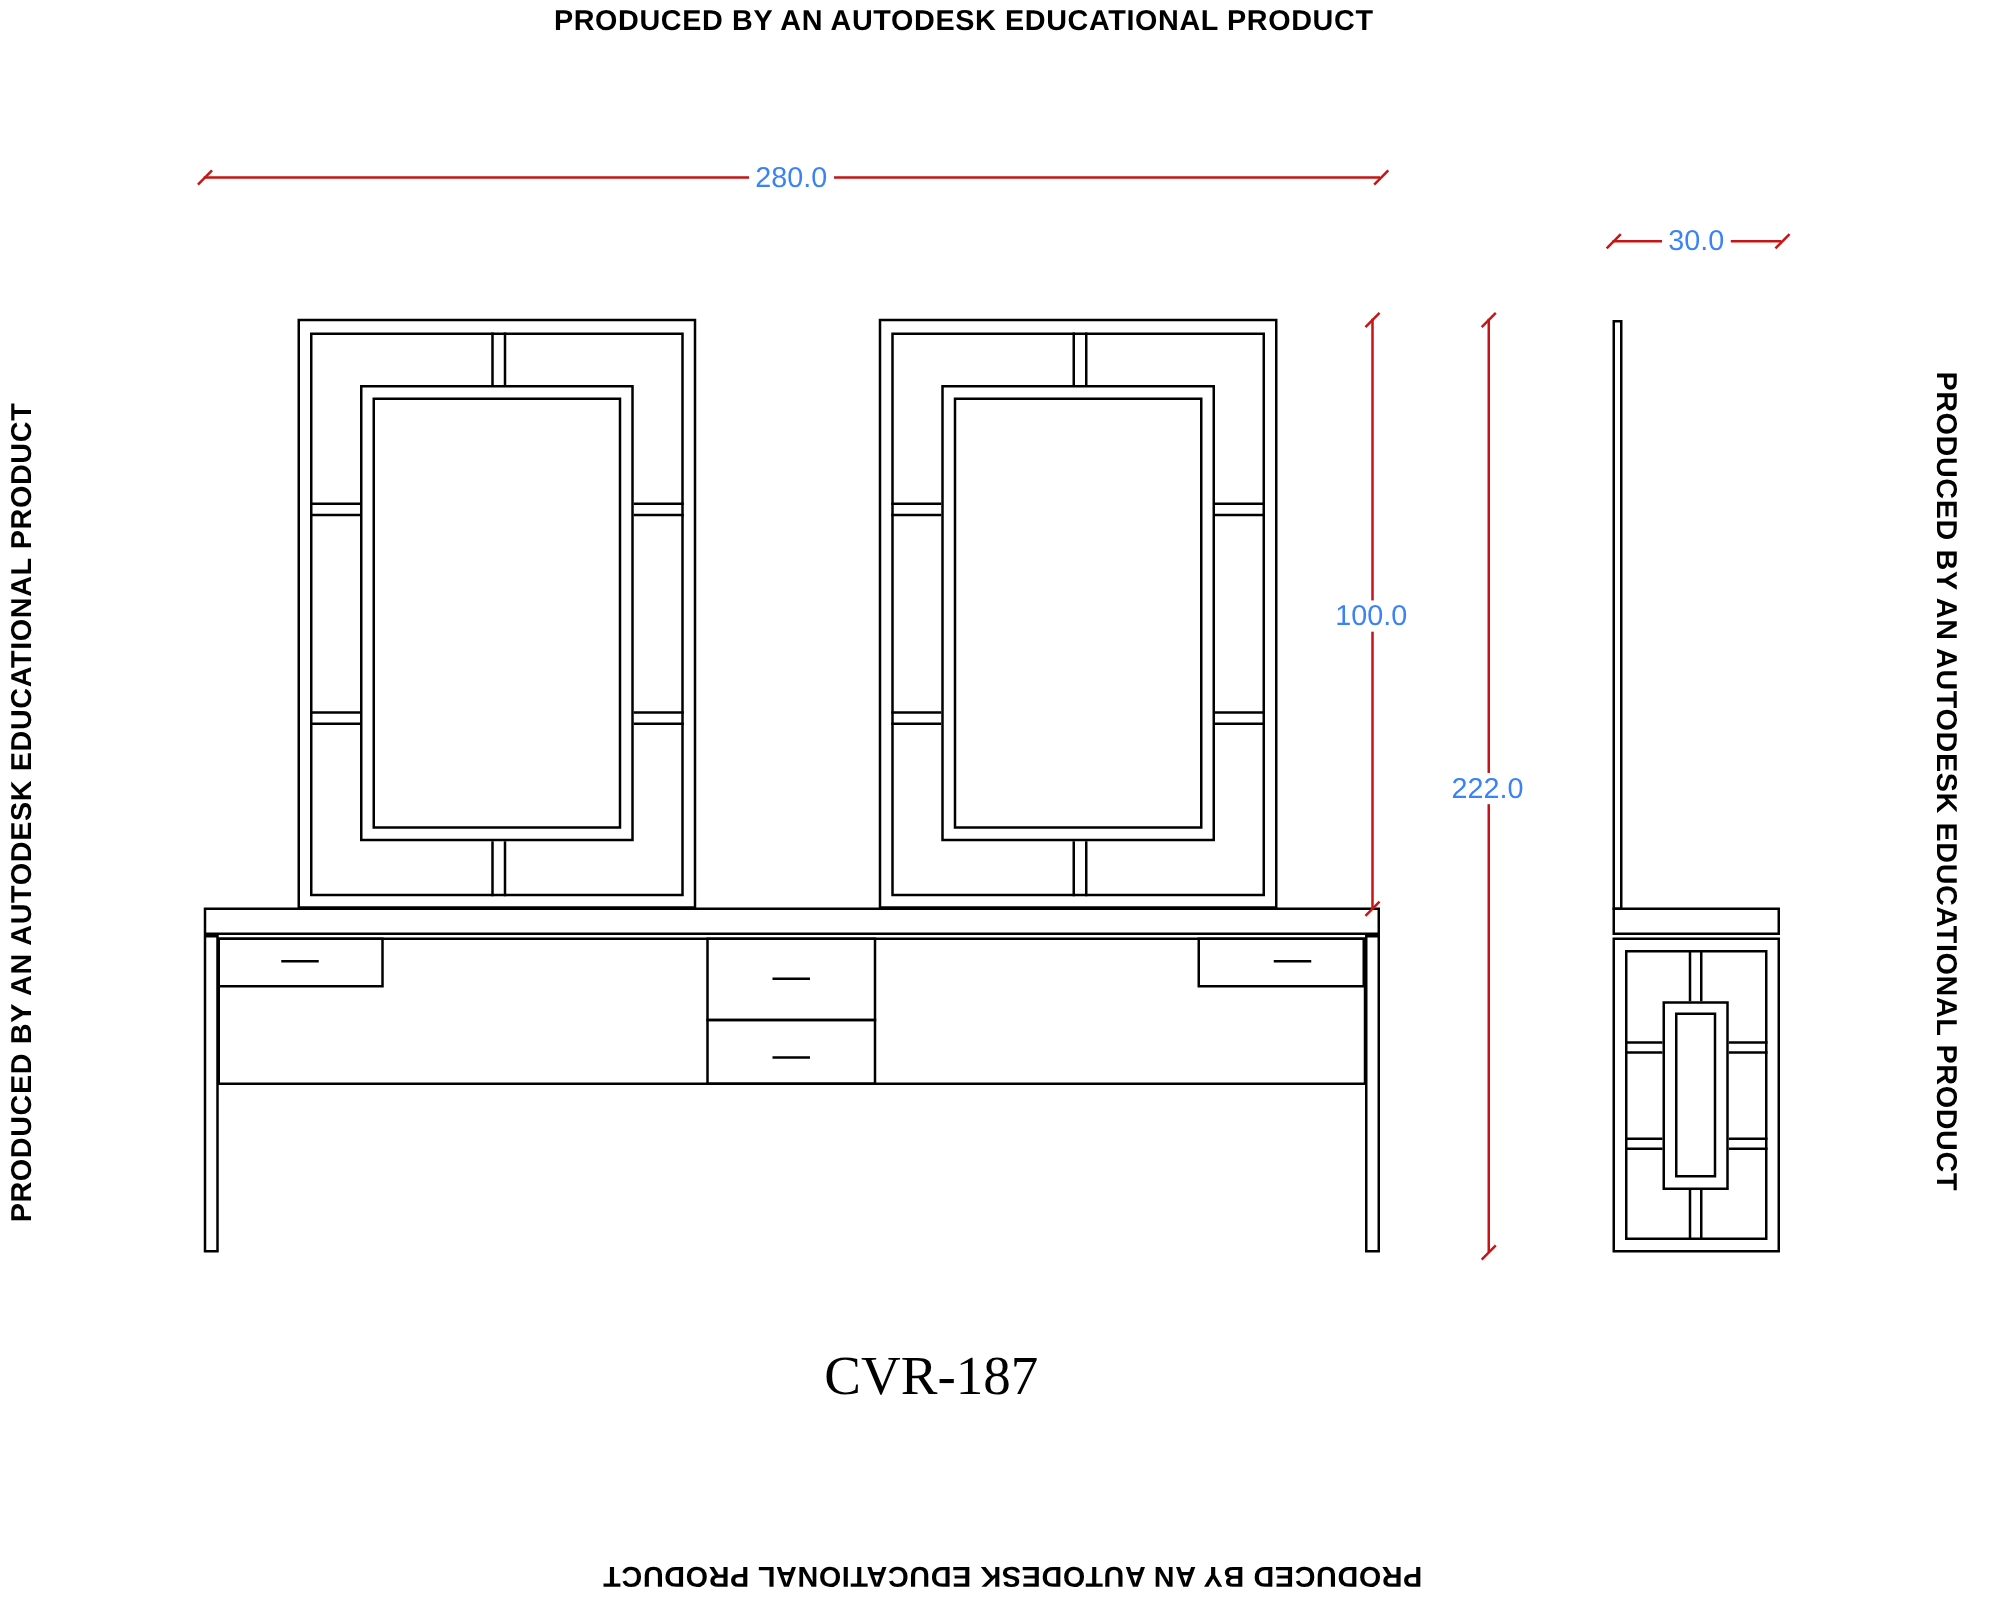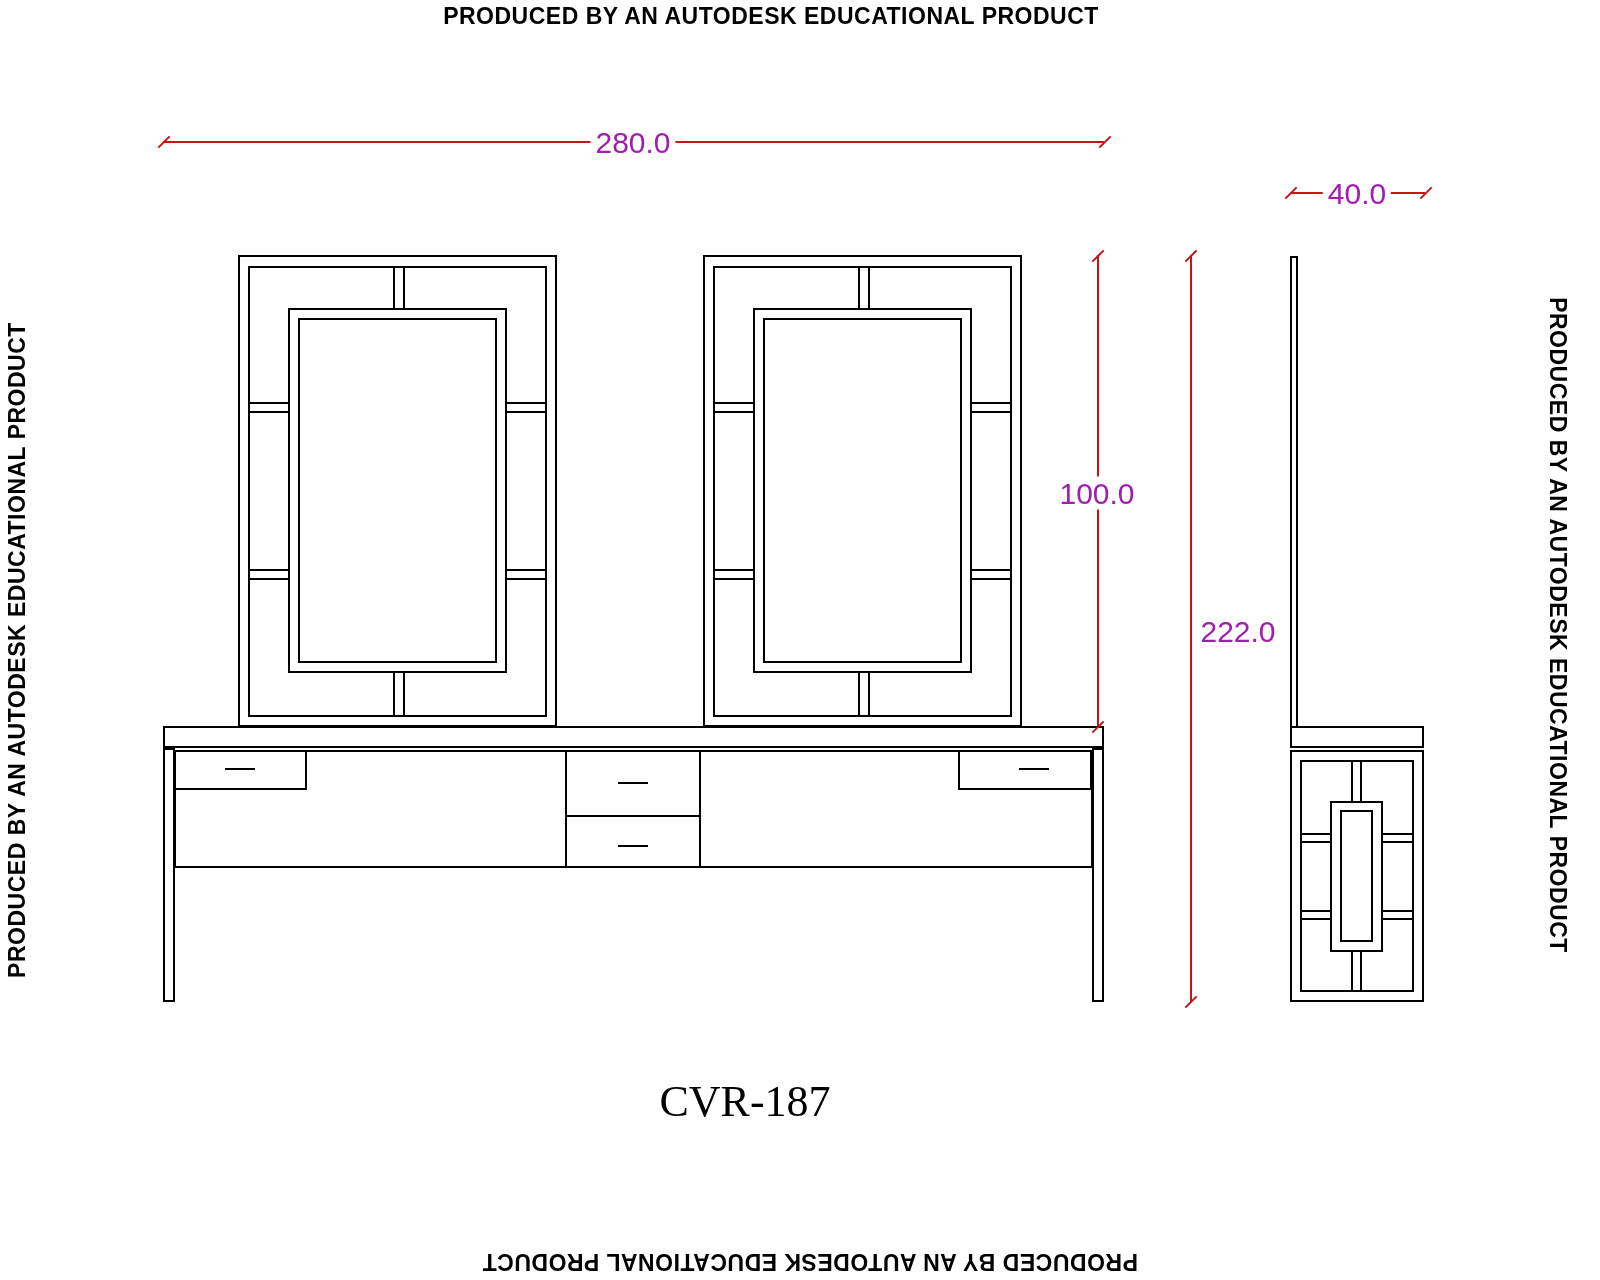--- a/index.html
+++ b/index.html
@@ -8,21 +8,21 @@
   
   .rect{position:absolute;border:2px solid #000;box-sizing:border-box;background:transparent;}
   .vstrut{position:absolute;border-left:2px solid #000;border-right:2px solid #000;box-sizing:border-box;}
   .hstrut{position:absolute;border-top:2px solid #000;border-bottom:2px solid #000;box-sizing:border-box;}
   .hline{position:absolute;height:2px;background:#000;}
   
   .dimh{position:absolute;height:2px;background:#c81414;}
   .dimv{position:absolute;width:2px;background:#c81414;}
   .tick{position:absolute;width:16px;height:2px;background:#c81414;transform:rotate(-45deg);transform-origin:center;}
   .dimlabel{position:absolute;transform:translate(-50%,-50%);background:#fff;padding:0 5px;
-            font-size:30px;color:#a21caf;white-space:nowrap;line-height:1.1;}
+            font-size:23px;color:#3b82f6;white-space:nowrap;line-height:1.1;}
   
   .wm{position:absolute;font-weight:bold;font-size:23px;letter-spacing:.5px;color:#000;white-space:nowrap;}
   .wm-top{left:771px;top:3px;transform:translateX(-50%);}
   .wm-bottom{left:810px;top:1261px;transform:translate(-50%,-50%) rotate(180deg);}
   .wm-left{left:17px;top:650px;transform:translate(-50%,-50%) rotate(-90deg);}
   .wm-right{left:1557px;top:625px;transform:translate(-50%,-50%) rotate(90deg);}
   
   .title{position:absolute;left:745px;top:1101px;transform:translate(-50%,-50%);
          font-family:"Liberation Serif",serif;font-size:44px;color:#000;white-space:nowrap;}
 </style>
@@ -101,32 +101,32 @@
     <div class="dimh" style="left:163px;top:141px;width:941px;"></div>
     <div class="tick" style="left:156px;top:141px;"></div>
     <div class="tick" style="left:1097px;top:141px;"></div>
     <div class="dimlabel" style="left:633px;top:142px;">280.0</div>
   </div>
 
   <div>
     <div class="dimh" style="left:1290px;top:192px;width:135px;"></div>
     <div class="tick" style="left:1283px;top:192px;"></div>
     <div class="tick" style="left:1418px;top:192px;"></div>
-    <div class="dimlabel" style="left:1357px;top:193px;">40.0</div>
+    <div class="dimlabel" style="left:1357px;top:193px;">30.0</div>
   </div>
 
   <div>
     <div class="dimv" style="left:1097px;top:255px;height:472px;"></div>
     <div class="tick" style="left:1090px;top:255px;"></div>
     <div class="tick" style="left:1090px;top:726px;"></div>
     <div class="dimlabel" style="left:1097px;top:493px;">100.0</div>
   </div>
 
   <div>
     <div class="dimv" style="left:1190px;top:255px;height:747px;"></div>
     <div class="tick" style="left:1183px;top:255px;"></div>
     <div class="tick" style="left:1183px;top:1001px;"></div>
-    <div class="dimlabel" style="left:1238px;top:631px;">222.0</div>
+    <div class="dimlabel" style="left:1190px;top:631px;">222.0</div>
   </div>
 
   <div class="title">CVR-187</div>
 
 </div>
 
 </body></html>

